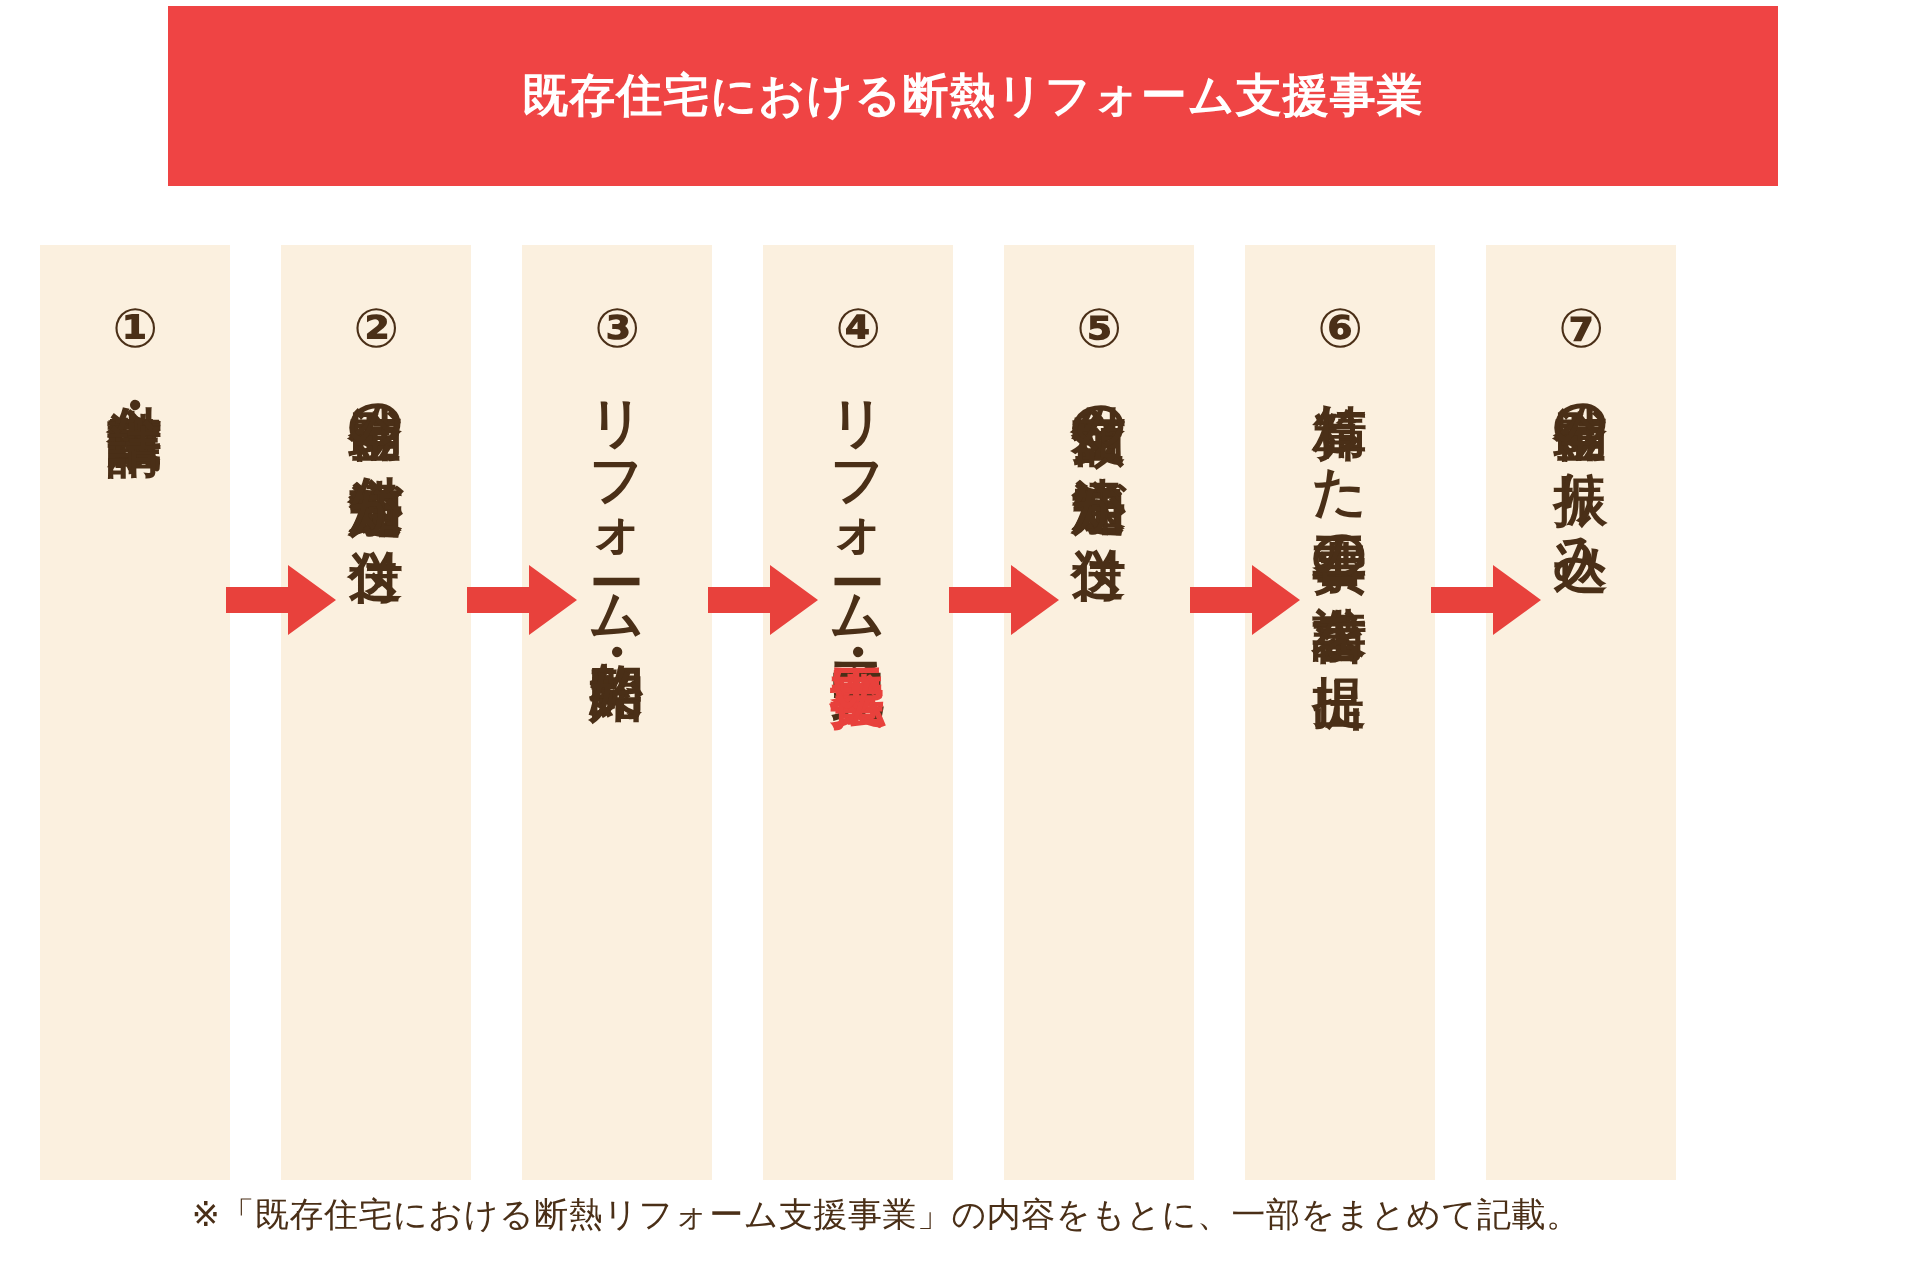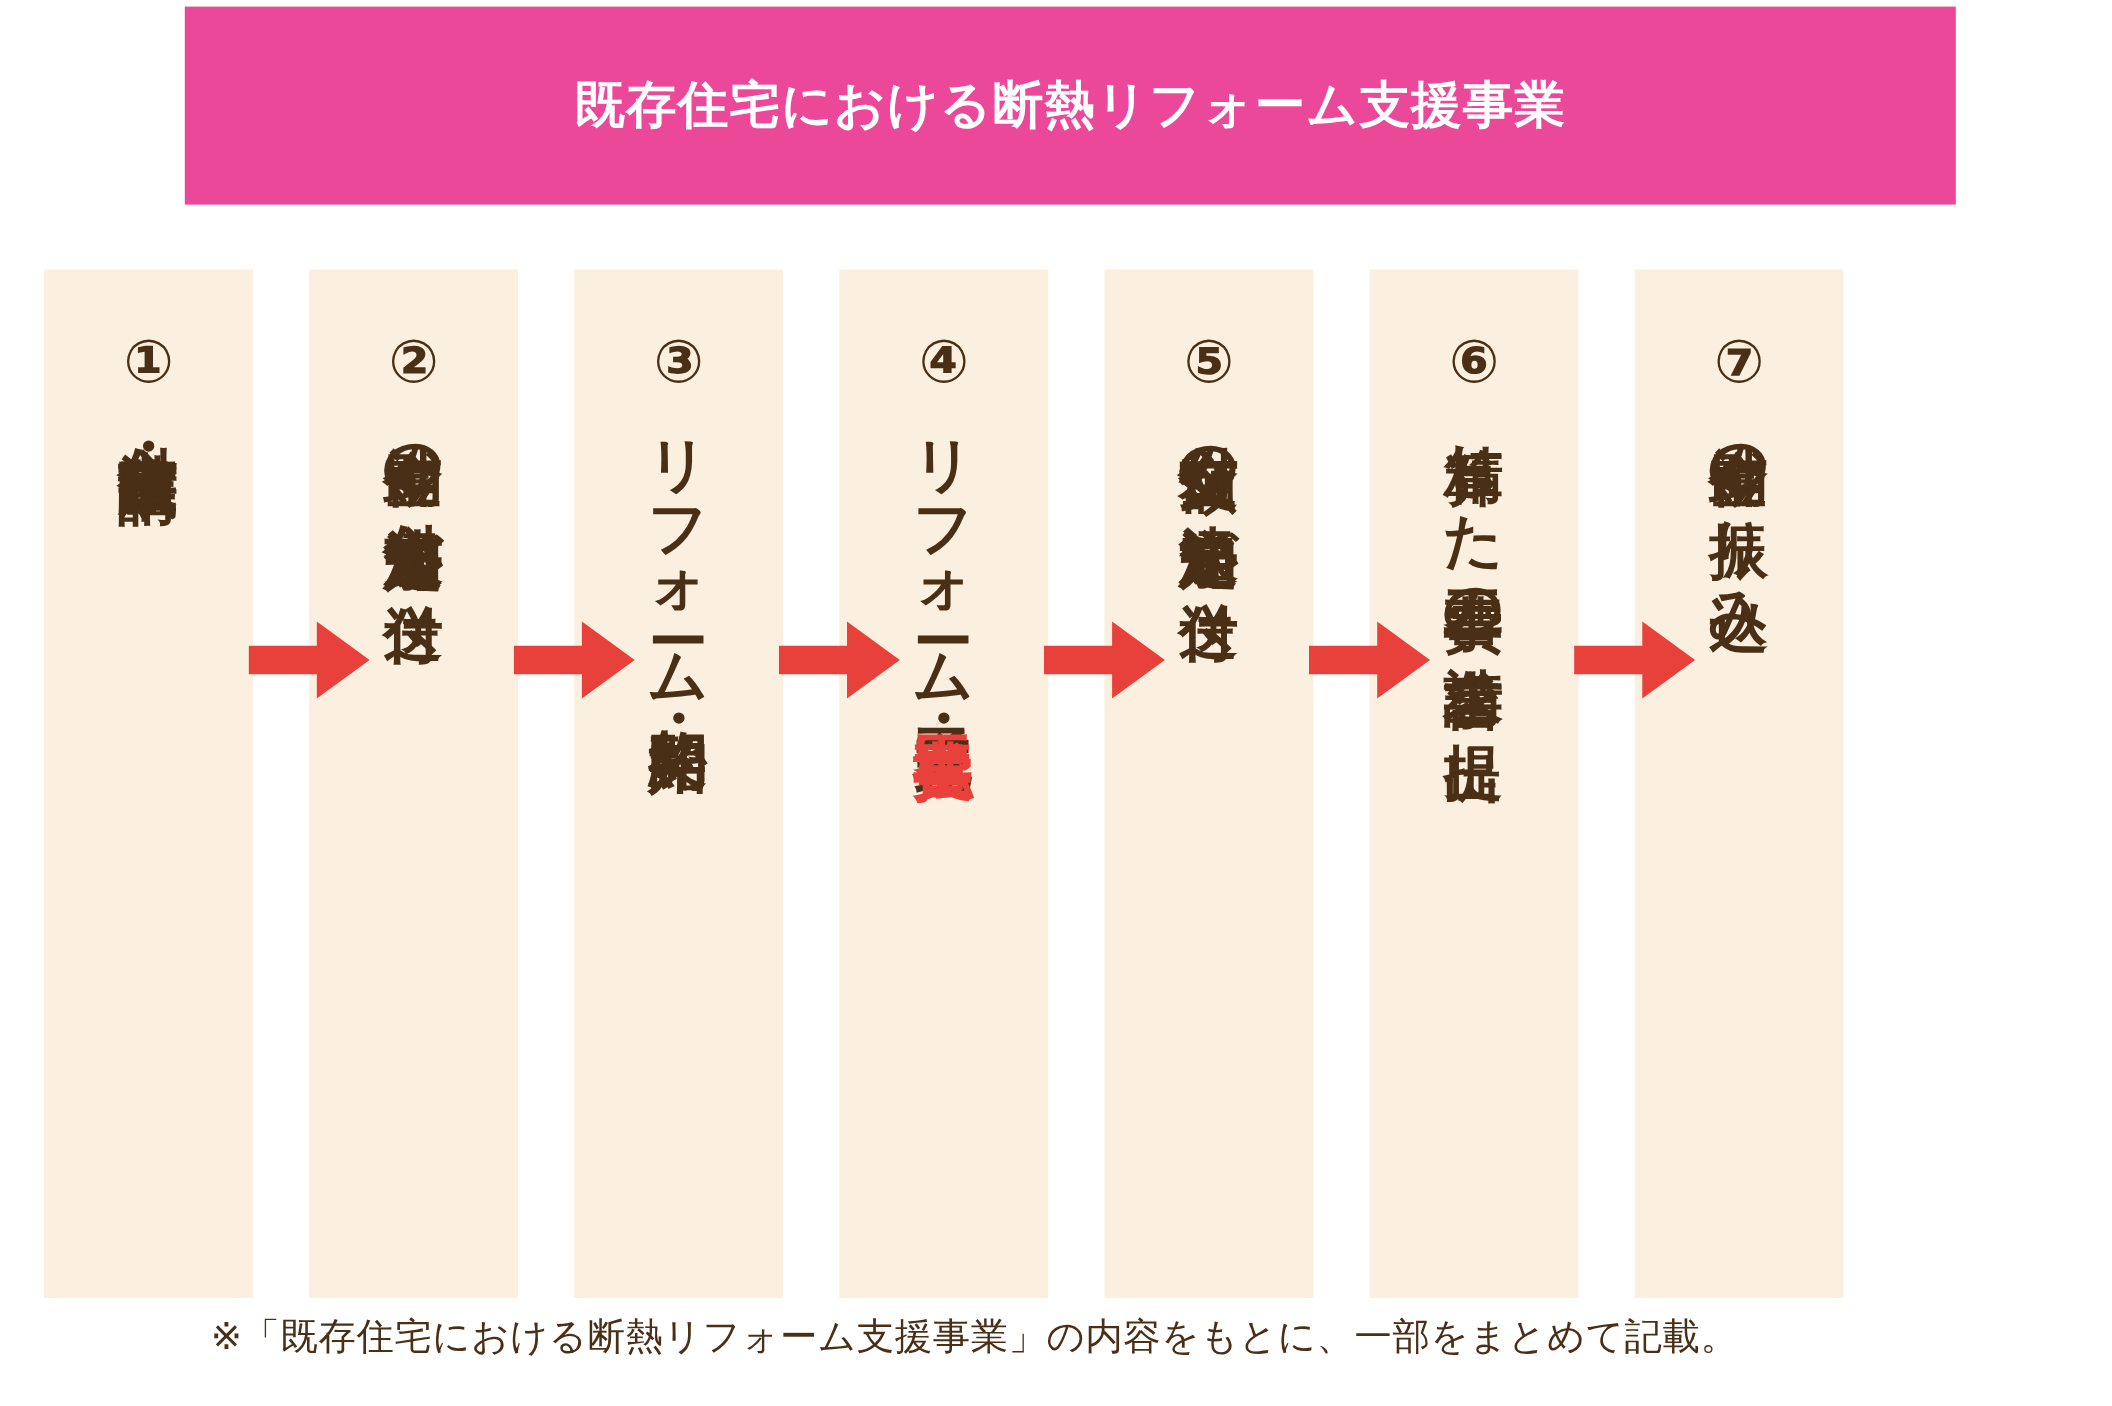--- a/index.html
+++ b/index.html
@@ -23,21 +23,21 @@
     box-sizing: border-box;
   }
 
   
   .header-banner {
     position: absolute;
     left: 168px;
     top: 6px;
     width: 1610px;
     height: 180px;
-    background: #ec4899;
+    background: #ef4444;
     display: flex;
     flex-direction: column;
     align-items: center;
     justify-content: center;
     box-sizing: border-box;
   }
   .header-line {
     color: #ffffff;
     font-size: 46px;
     font-weight: bold;

